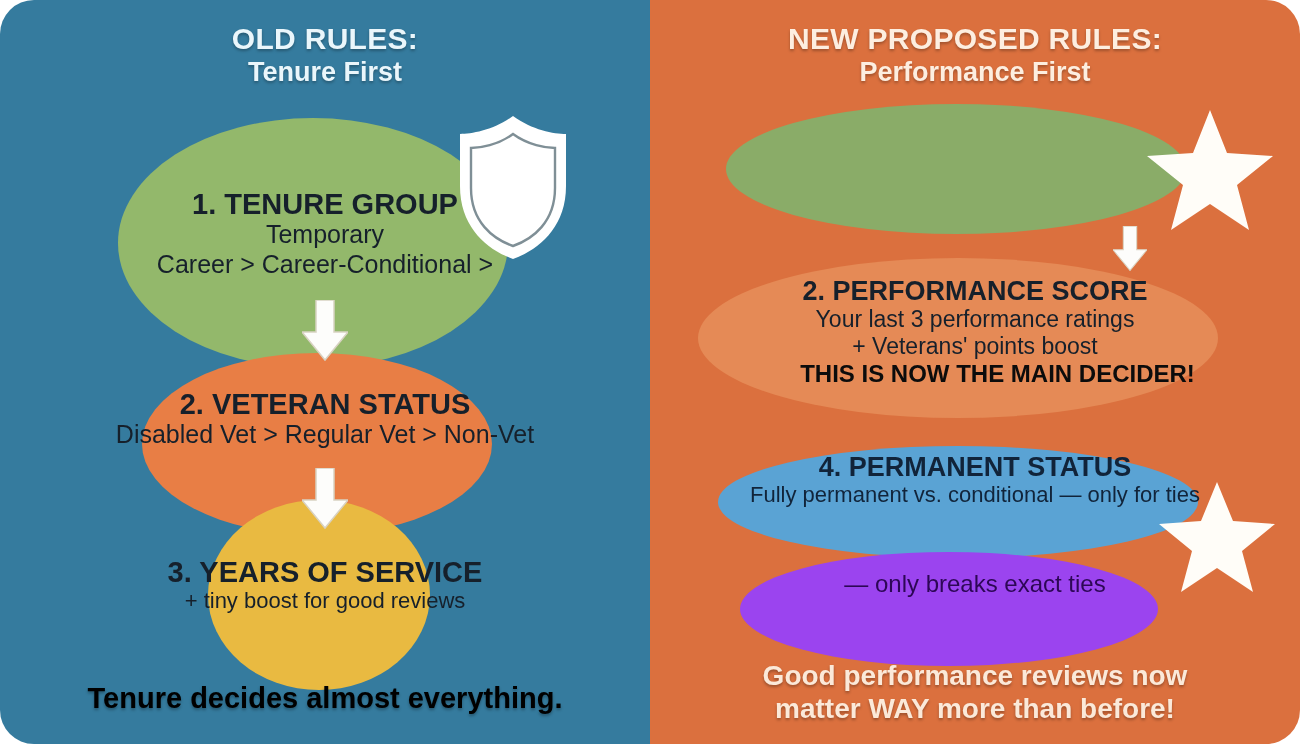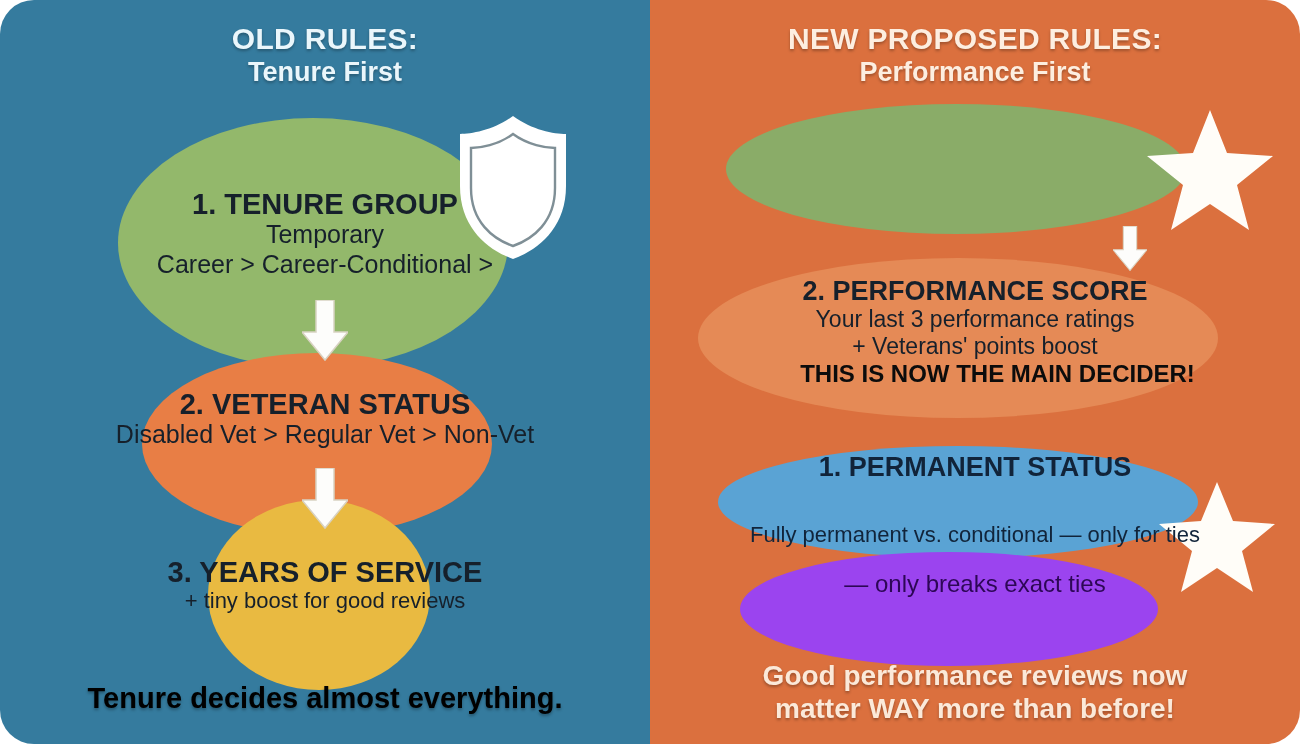--- a/index.html
+++ b/index.html
@@ -105,21 +105,21 @@
   .panel-left .step-3 .step-title{ font-size:29px; }
   .panel-left .step-3 .step-sub  { font-size:22px; }
 
   
   .panel-right .step-title{ font-size:27px; color:#16202b; }
   .panel-right .step-sub  { font-size:23px; color:#16202b; }
   .panel-right .step-sub-strong{ font-size:24px; color:#0c0c0c;padding-left:45px; }
   .panel-right .step-4 .step-title{ font-size:26px; color:#2d0756; }
   .panel-right .step-4 .step-sub  { font-size:24px; color:#2d0756; }
   .panel-right .step-3r .step-title{ color:#11243a; }
-  .panel-right .step-3r .step-sub  { color:#11243a; font-size:22px;margin-top:40px; }
+  .panel-right .step-3r .step-sub  { color:#11243a; font-size:22px; }
 
   
   .arrow{
     position:absolute;
     z-index:4;
     width:46px; height:62px;
   }
   .arrow svg{ display:block; width:100%; height:100%; }
 
   
@@ -232,21 +232,21 @@
     </div>
 
     <div class="step step-2r" style="top:276px;">
       <span class="step-title">2. PERFORMANCE SCORE</span>
       <span class="step-sub">Your last 3 performance ratings</span>
       <span class="step-sub">+ Veterans' points boost</span>
       <span class="step-sub-strong">THIS IS NOW THE MAIN DECIDER!</span>
     </div>
 
     <div class="step step-3r" style="top:452px;">
-      <span class="step-title">1. PERMANENT STATUS</span>
+      <span class="step-title">4. PERMANENT STATUS</span>
       <span class="step-sub">Fully permanent vs. conditional  — only for ties</span>
     </div>
 
     <div class="step step-4" style="top:570px;">
       <span class="step-sub">— only breaks exact ties</span>
     </div>
 
     <div class="panel-footer" style="bottom:18px;">
       <span class="footer-text">Good performance reviews now</span>
       <span class="footer-text">matter WAY more than before!</span>

